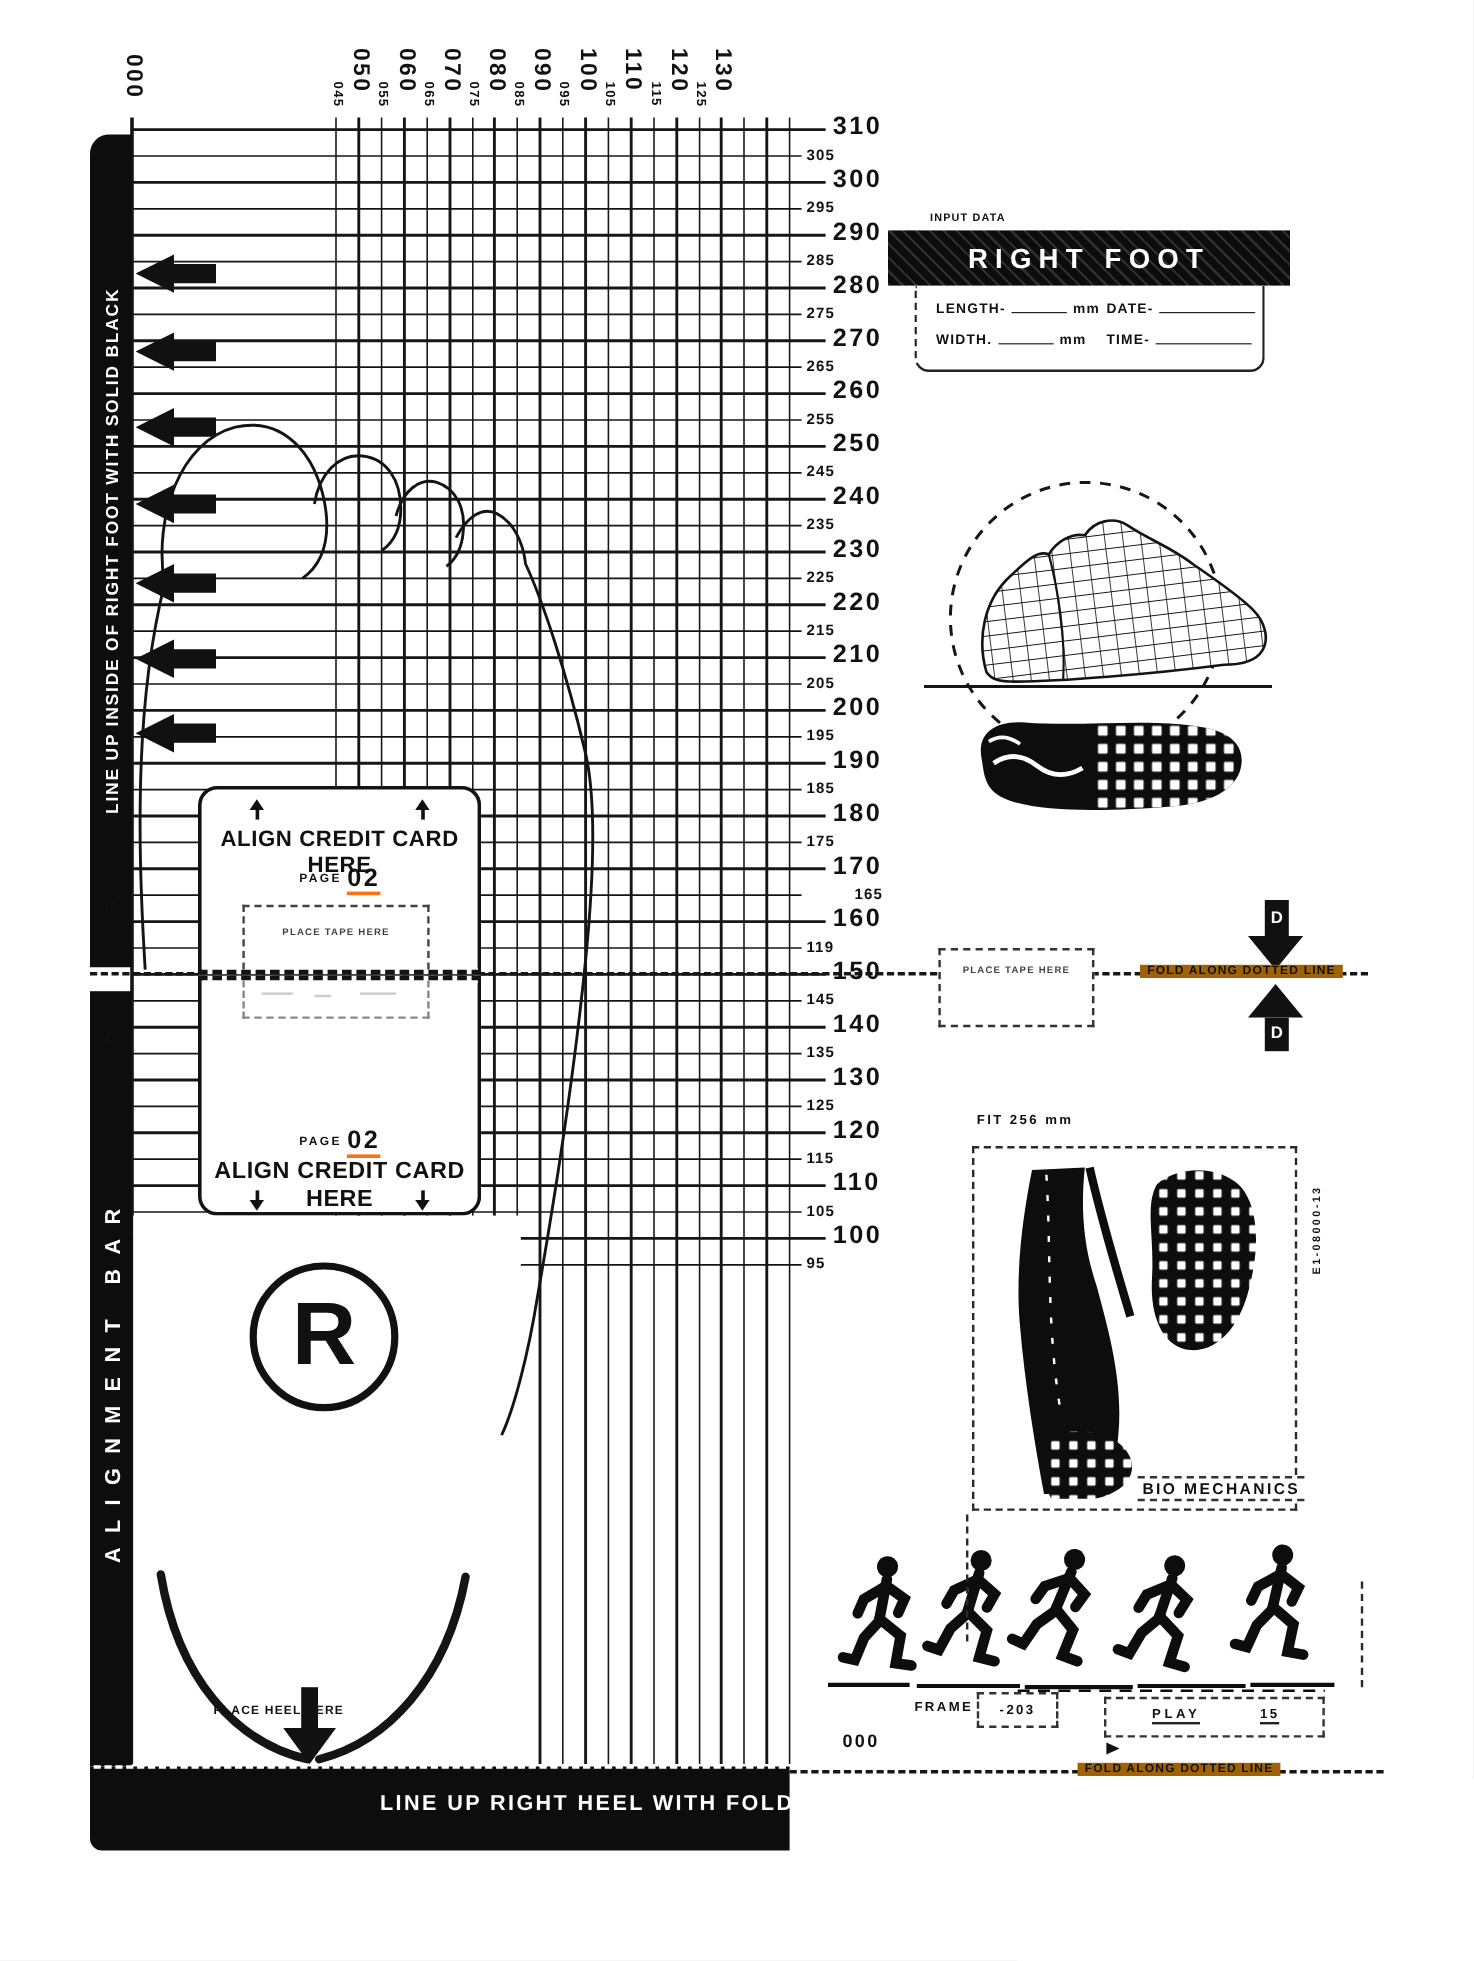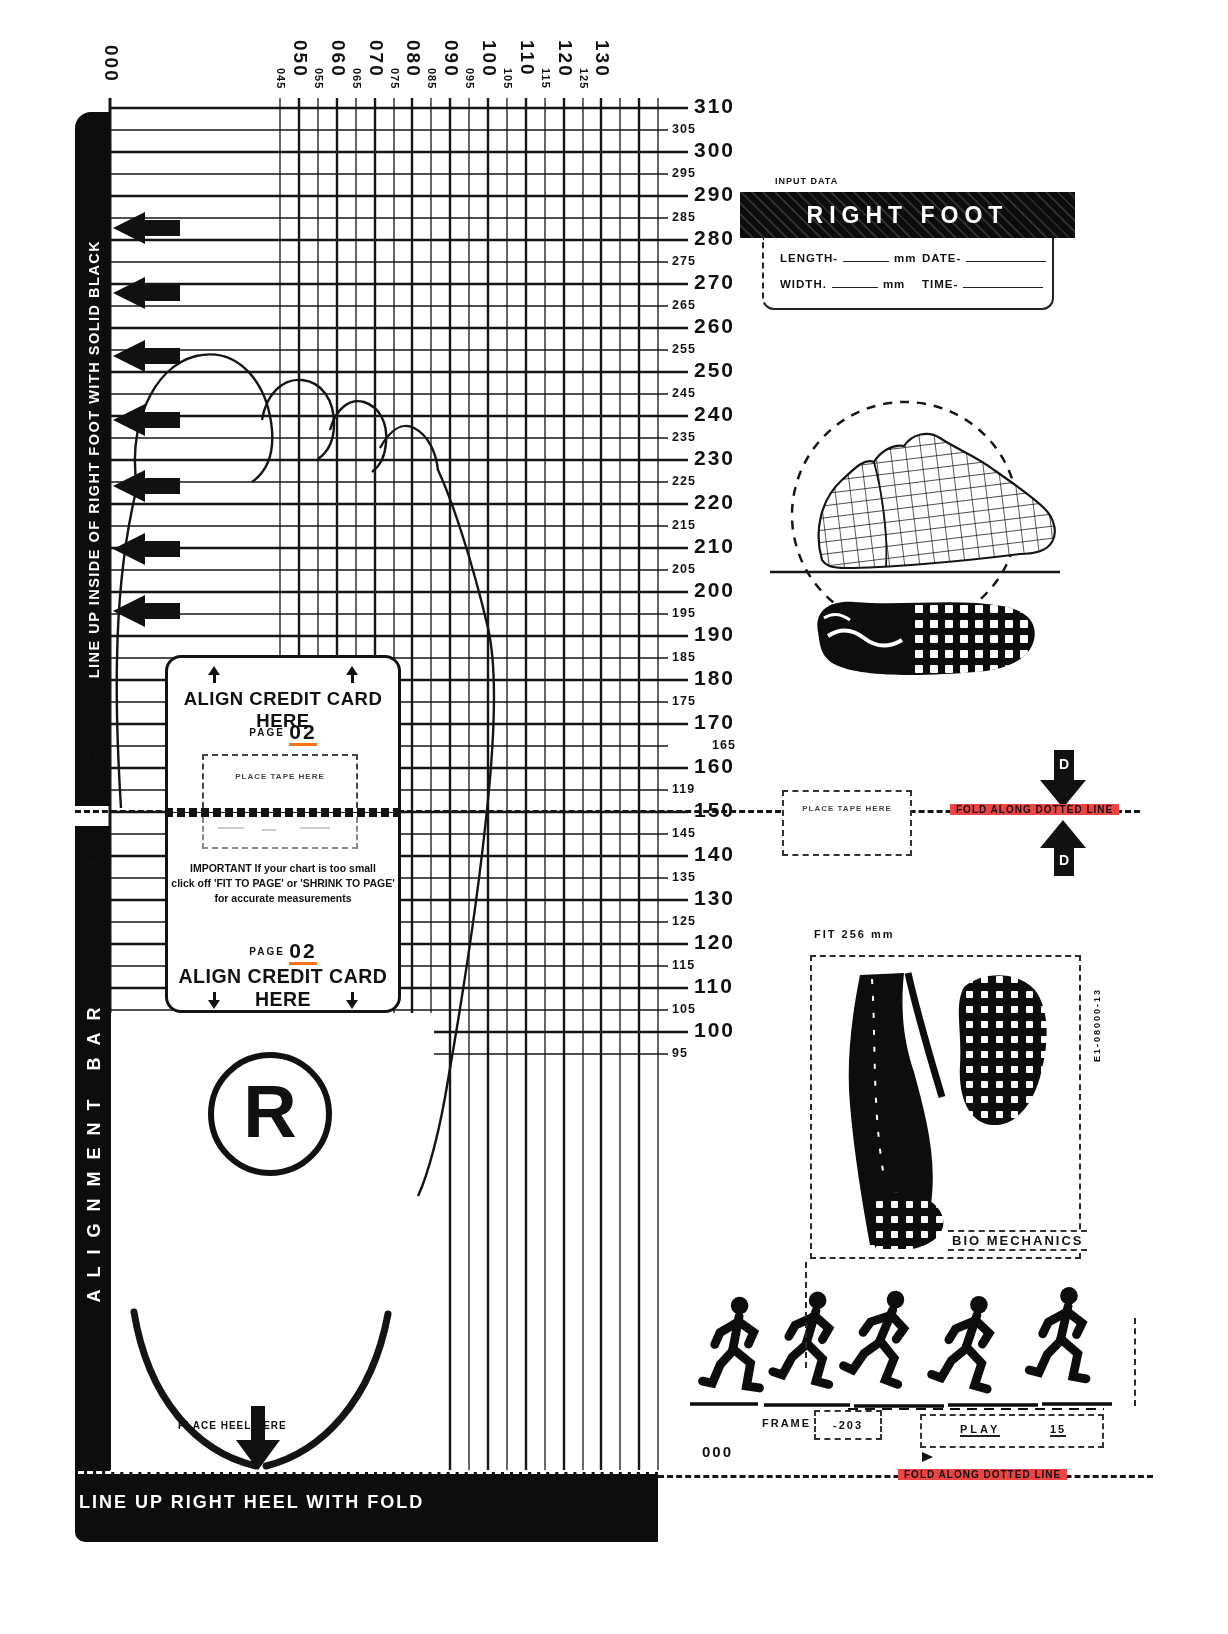--- a/index.html
+++ b/index.html
@@ -9,27 +9,27 @@
   svg{display:block;}
   
   .bar{position:absolute;background:#0d0d0d;}
   .bar-left-top{left:75px;top:112px;width:35px;height:694px;border-radius:16px 0 0 0;z-index:2;}
   .bar-left-bottom{left:75px;top:826px;width:35px;height:646px;z-index:2;}
   .bar-bottom{left:75px;top:1472px;width:583px;height:70px;border-radius:0 0 0 10px;z-index:2;}
   .vtext{position:absolute;transform-origin:0 0;transform:rotate(-90deg);white-space:nowrap;
          color:#fff;text-align:center;z-index:3;}
   .vt1{left:79px;top:806px;width:694px;height:30px;line-height:30px;font-size:14.5px;font-weight:bold;letter-spacing:1.5px;}
   .vt2{left:79px;top:1472px;width:646px;height:30px;line-height:30px;font-size:18px;font-weight:bold;letter-spacing:12px;}
-  .bottom-bar-label{left:79px;top:1492px;width:573px;text-align:left;color:#fff;
+  .bottom-bar-label{left:89px;top:1492px;width:573px;text-align:right;color:#fff;
          font-size:18px;font-weight:bold;letter-spacing:2px;z-index:3;}
   .white-dashes{left:78px;top:1471px;width:577px;height:0;border-top:3px dashed #fff;z-index:4;}
   
   .fold1{left:75px;top:810px;width:1065px;height:0;border-top:3px dashed #161616;z-index:2;}
   .fold2{left:658px;top:1475px;width:495px;height:0;border-top:3px dashed #161616;z-index:2;}
-  .fold-label{font-size:10px;font-weight:bold;letter-spacing:1px;background:#ef4444;padding:0 6px;z-index:3;}
+  .fold-label{font-size:10px;font-weight:bold;letter-spacing:1px;background:#a16207;padding:0 6px;z-index:3;}
   
   .len-major{position:absolute;font-size:21px;font-weight:bold;letter-spacing:2px;z-index:2;}
   .len-minor{position:absolute;font-size:12.5px;font-weight:bold;letter-spacing:1px;z-index:2;}
   .w-major{position:absolute;transform-origin:0 0;transform:rotate(90deg);white-space:nowrap;
            font-size:19px;font-weight:bold;letter-spacing:2px;line-height:20px;z-index:2;}
   .w-minor{position:absolute;transform-origin:0 0;transform:rotate(90deg);white-space:nowrap;
            font-size:11px;font-weight:bold;letter-spacing:1px;line-height:12px;z-index:2;}
   
   .card{position:absolute;left:165px;width:230px;background:#fff;border:3px solid #131313;z-index:3;}
   .card-top{top:655px;height:150px;border-radius:16px 16px 0 0;border-bottom:4px dashed #131313;}
@@ -242,25 +242,20 @@
       <div class="tape-label" style="top:16px;">PLACE TAPE HERE</div>
     </div>
   </div>
 
   <div class="card card-bottom">
     <div class="tape-half" style="top:0;height:30px;border-top:none;border-color:#888;">
       <div class="faint-mark" style="left:14px;top:10px;width:26px;"></div>
       <div class="faint-mark" style="left:58px;top:12px;width:14px;"></div>
       <div class="faint-mark" style="left:96px;top:10px;width:30px;"></div>
     </div>
-    <div class="imp" style="top:44px;">
-      <div>IMPORTANT  If your chart is too small</div>
-      <div>click off 'FIT TO PAGE' or 'SHRINK TO PAGE'</div>
-      <div>for accurate measurements</div>
-    </div>
     <div class="page-row" style="top:122px;">
       <span class="page-word">PAGE</span>
       <span class="page-num">02</span>
     </div>
     <div class="card-title" style="top:148px;font-size:19.5px;">ALIGN CREDIT CARD HERE</div>
     <div class="mini-arrow ma-down" style="left:40px;top:183px;"></div>
     <div class="mini-arrow ma-down" style="left:178px;top:183px;"></div>
   </div>
 
   <div class="abs r-badge">R</div>

